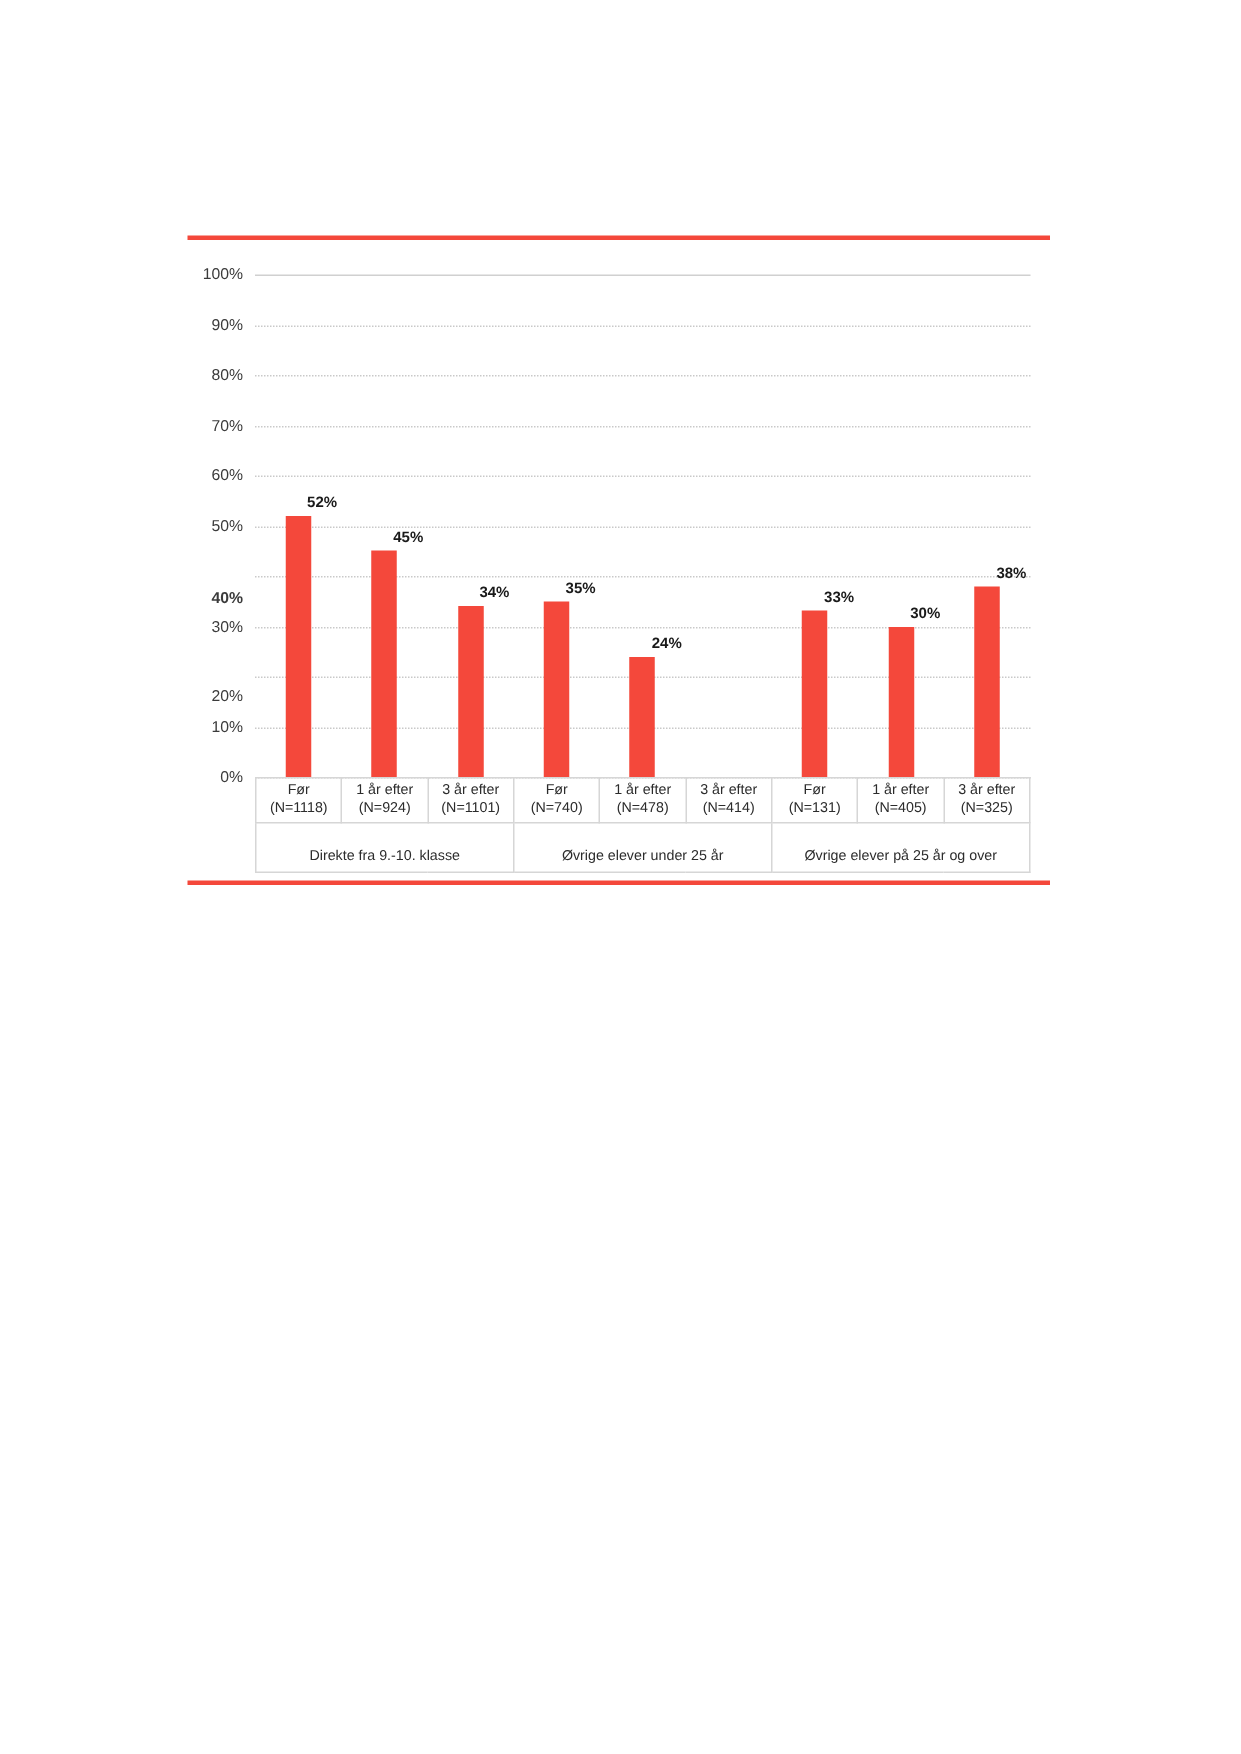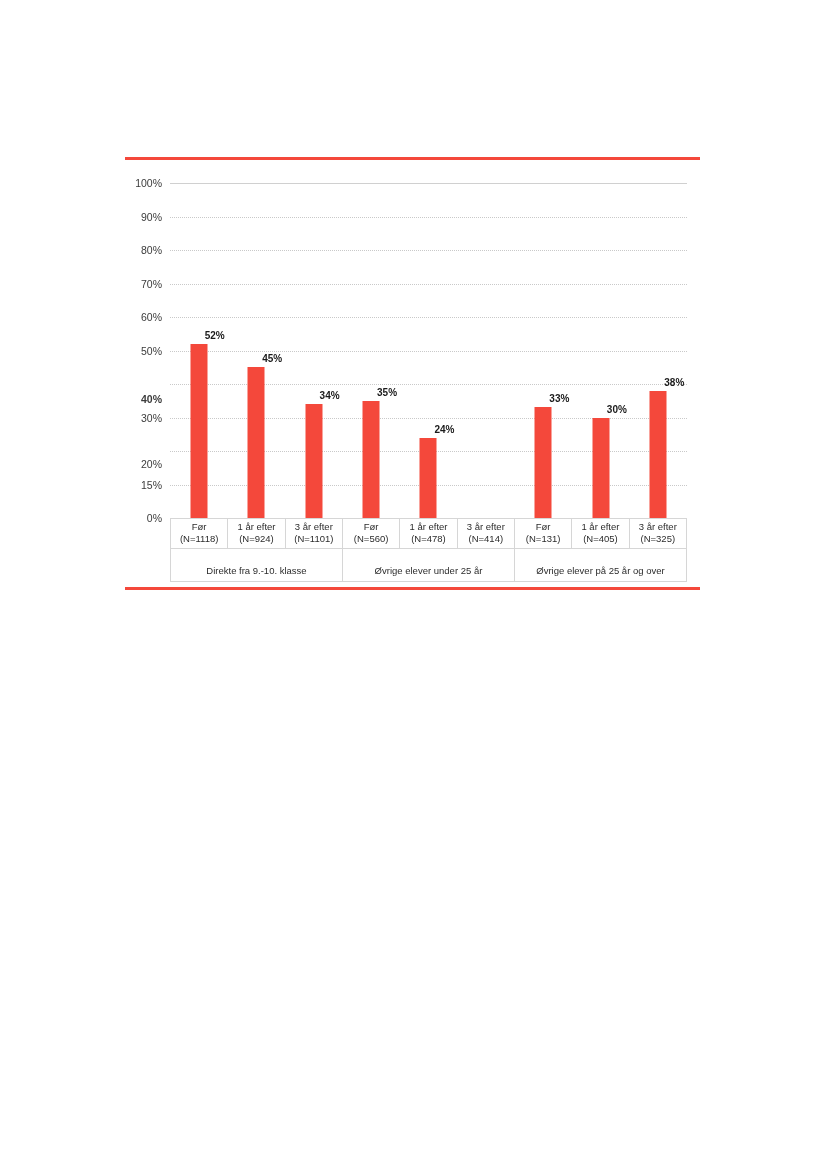--- a/index.html
+++ b/index.html
@@ -139,21 +139,21 @@
         <div class="gridline" style="top: 201px;"></div>
         <div class="gridline" style="top: 167.5px;"></div>
         <div class="gridline" style="top: 134px;"></div>
         <div class="gridline" style="top: 100.5px;"></div>
         <div class="gridline" style="top: 67px;"></div>
         <div class="gridline" style="top: 33.5px;"></div>
         <div class="gridline solid" style="top: 0px;"></div>
       </div>
     <div id="yticks">
         <div class="ytick" style="top: 335px;">0%</div>
-        <div class="ytick" style="top: 301.5px;">15%</div>
+        <div class="ytick" style="top: 301.5px;">10%</div>
         <div class="ytick" style="top: 266px; margin-top: 15px;">20%</div>
         <div class="ytick" style="top: 234.5px;">30%</div>
         <div class="ytick" style="top: 216px; font-weight: bold;">40%</div>
         <div class="ytick" style="top: 167.5px; padding-left: 23px;">50%</div>
         <div class="ytick" style="top: 134px;">60%</div>
         <div class="ytick" style="top: 100.5px;">70%</div>
         <div class="ytick" style="top: 67px;">80%</div>
         <div class="ytick" style="top: 33.5px; margin-left: 32px;">90%</div>
         <div class="ytick" style="top: 0px;">100%</div>
       </div>
@@ -203,21 +203,21 @@
           <td>
             <span class="cat-line">1 år efter</span>
             <span class="cat-line">(N=924)</span>
           </td>
           <td>
             <span class="cat-line">3 år efter</span>
             <span class="cat-line">(N=1101)</span>
           </td>
           <td>
             <span class="cat-line">Før</span>
-            <span class="cat-line">(N=560)</span>
+            <span class="cat-line">(N=740)</span>
           </td>
           <td>
             <span class="cat-line">1 år efter</span>
             <span class="cat-line">(N=478)</span>
           </td>
           <td>
             <span class="cat-line">3 år efter</span>
             <span class="cat-line">(N=414)</span>
           </td>
           <td>

